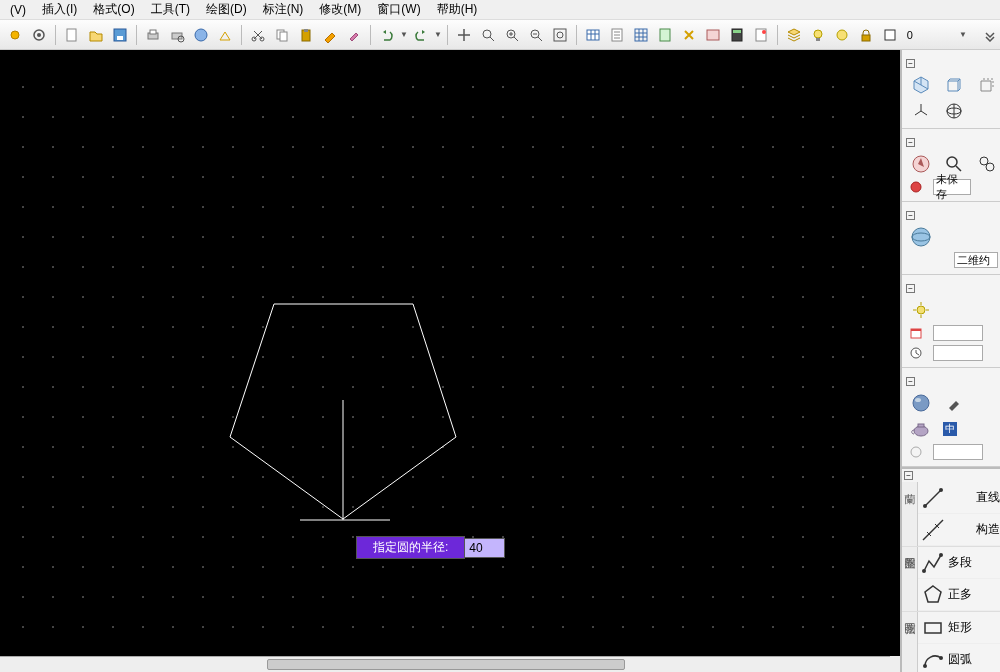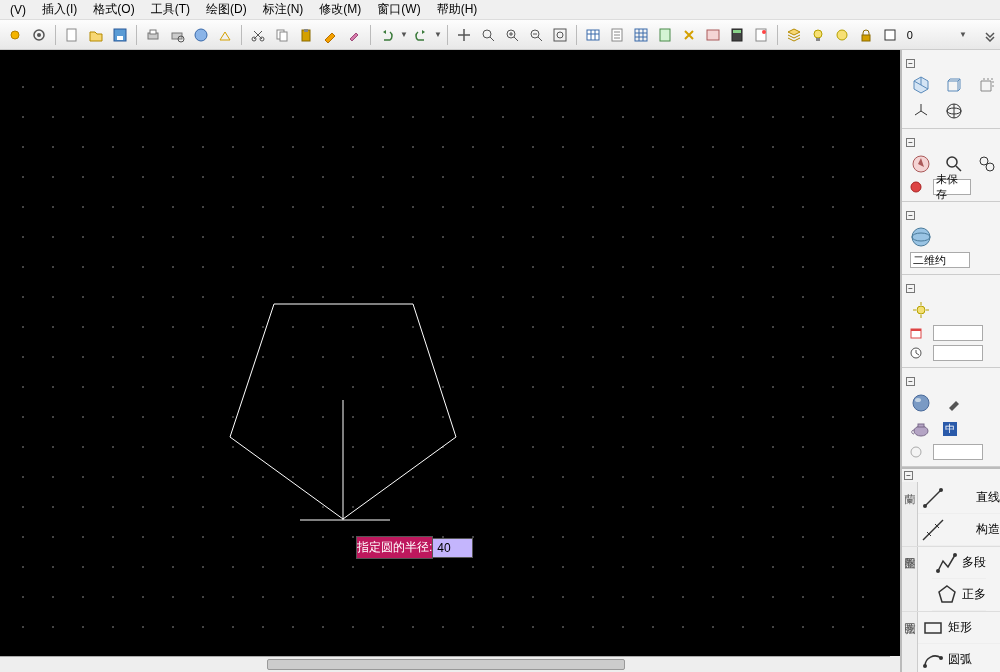--- a/index.html
+++ b/index.html
@@ -24,21 +24,21 @@
 .scroll-corner { position:absolute; right:0; bottom:0; width:10px; height:16px; background:#eee; }
 
 
 .grid-dots { position:absolute; inset:0; background-image: radial-gradient(circle, #444 0.8px, transparent 0.8px); background-size: 30px 30px; background-position: 8px 12px; }
 
 
 svg.drawing { position:absolute; inset:0; width:100%; height:100%; }
 
 
 .prompt-box { position:absolute; display:flex; align-items:center; font-size:12px; }
-.prompt-label { background:#be185d; color:#fff; border:1px solid #555; padding:2px 0;text-align:right; }
+.prompt-label { background:#6d28d9; color:#fff; border:1px solid #555; padding:2px 16px;text-align:right; }
 .prompt-input { width:40px; height:20px; background:#c4b5fd; border:1px solid #555; border-left:none; padding:0 4px; font-size:12px; }
 
 
 .right-panels { position:absolute; top:50px; right:0; width:100px; bottom:0; background:#f4f4f4; border-left:2px solid #bbb; overflow:hidden; }
 .panel { border-bottom:1px solid #ccc; padding:4px 2px; }
 .panel-header { display:flex; align-items:center; gap:2px; height:18px; }
 .panel-row { display:flex; align-items:center; gap:11px; padding:2px 0 2px 6px; }
 .panel-icon { width:22px; height:22px; display:flex; align-items:center; justify-content:center; }
 .panel-box { border:1px solid #aaa; background:#fff; width:38px; height:16px; font-size:11px; display:flex; align-items:center; padding:0 2px; }
 .vert-label { writing-mode: vertical-rl; font-size:11px; color:#555; padding:2px 0; border-right:1px solid #ccc; background:#eee; }
@@ -384,21 +384,21 @@
       </div>
     <div class="panel-row">
       <div class="panel-icon">
           <svg width="22" height="22">
             <circle cx="11" cy="11" r="9" fill="#9ac4e4" stroke="#4a7a9a"></circle>
             <ellipse cx="11" cy="11" rx="9" ry="4" fill="none" stroke="#4a7a9a"></ellipse>
           </svg>
         </div>
     </div>
     <div class="panel-row">
-      <div class="panel-box" style="width:60px;">二维约</div>
+      <div class="panel-box" style="width:60px;margin-left:44px;">二维约</div>
     </div>
   </div>
 
   <div class="panel">
     <div class="panel-header">
         <div class="expand-box">−</div>
       </div>
     <div class="panel-row">
       <div class="panel-icon">
           <svg width="20" height="20">
@@ -482,21 +482,21 @@
               <line x1="2" y1="22" x2="22" y2="2" stroke="#333" stroke-width="1.5"></line>
               <path d="M6 14l4 4M14 6l4 4" stroke="#333"></path>
             </svg>
           </div>
         <div class="draw-label">构造</div>
       </div>
     </div>
   </div>
   <div style="display:flex;border-top:1px solid #ddd;">
     <div class="vert-label">圈盤</div>
-    <div class="draw-list" style="flex:1;align-items:center;">
+    <div class="draw-list" style="flex:1;">
       <div class="draw-item">
         <div class="draw-icon">
             <svg width="24" height="24">
               <path d="M3 20l5-10 5 6 7-12" fill="none" stroke="#333" stroke-width="1.5"></path>
               <circle cx="3" cy="20" r="2" fill="#333"></circle>
               <circle cx="20" cy="4" r="2" fill="#333"></circle>
             </svg>
           </div>
         <div class="draw-label">多段</div>
       </div>

